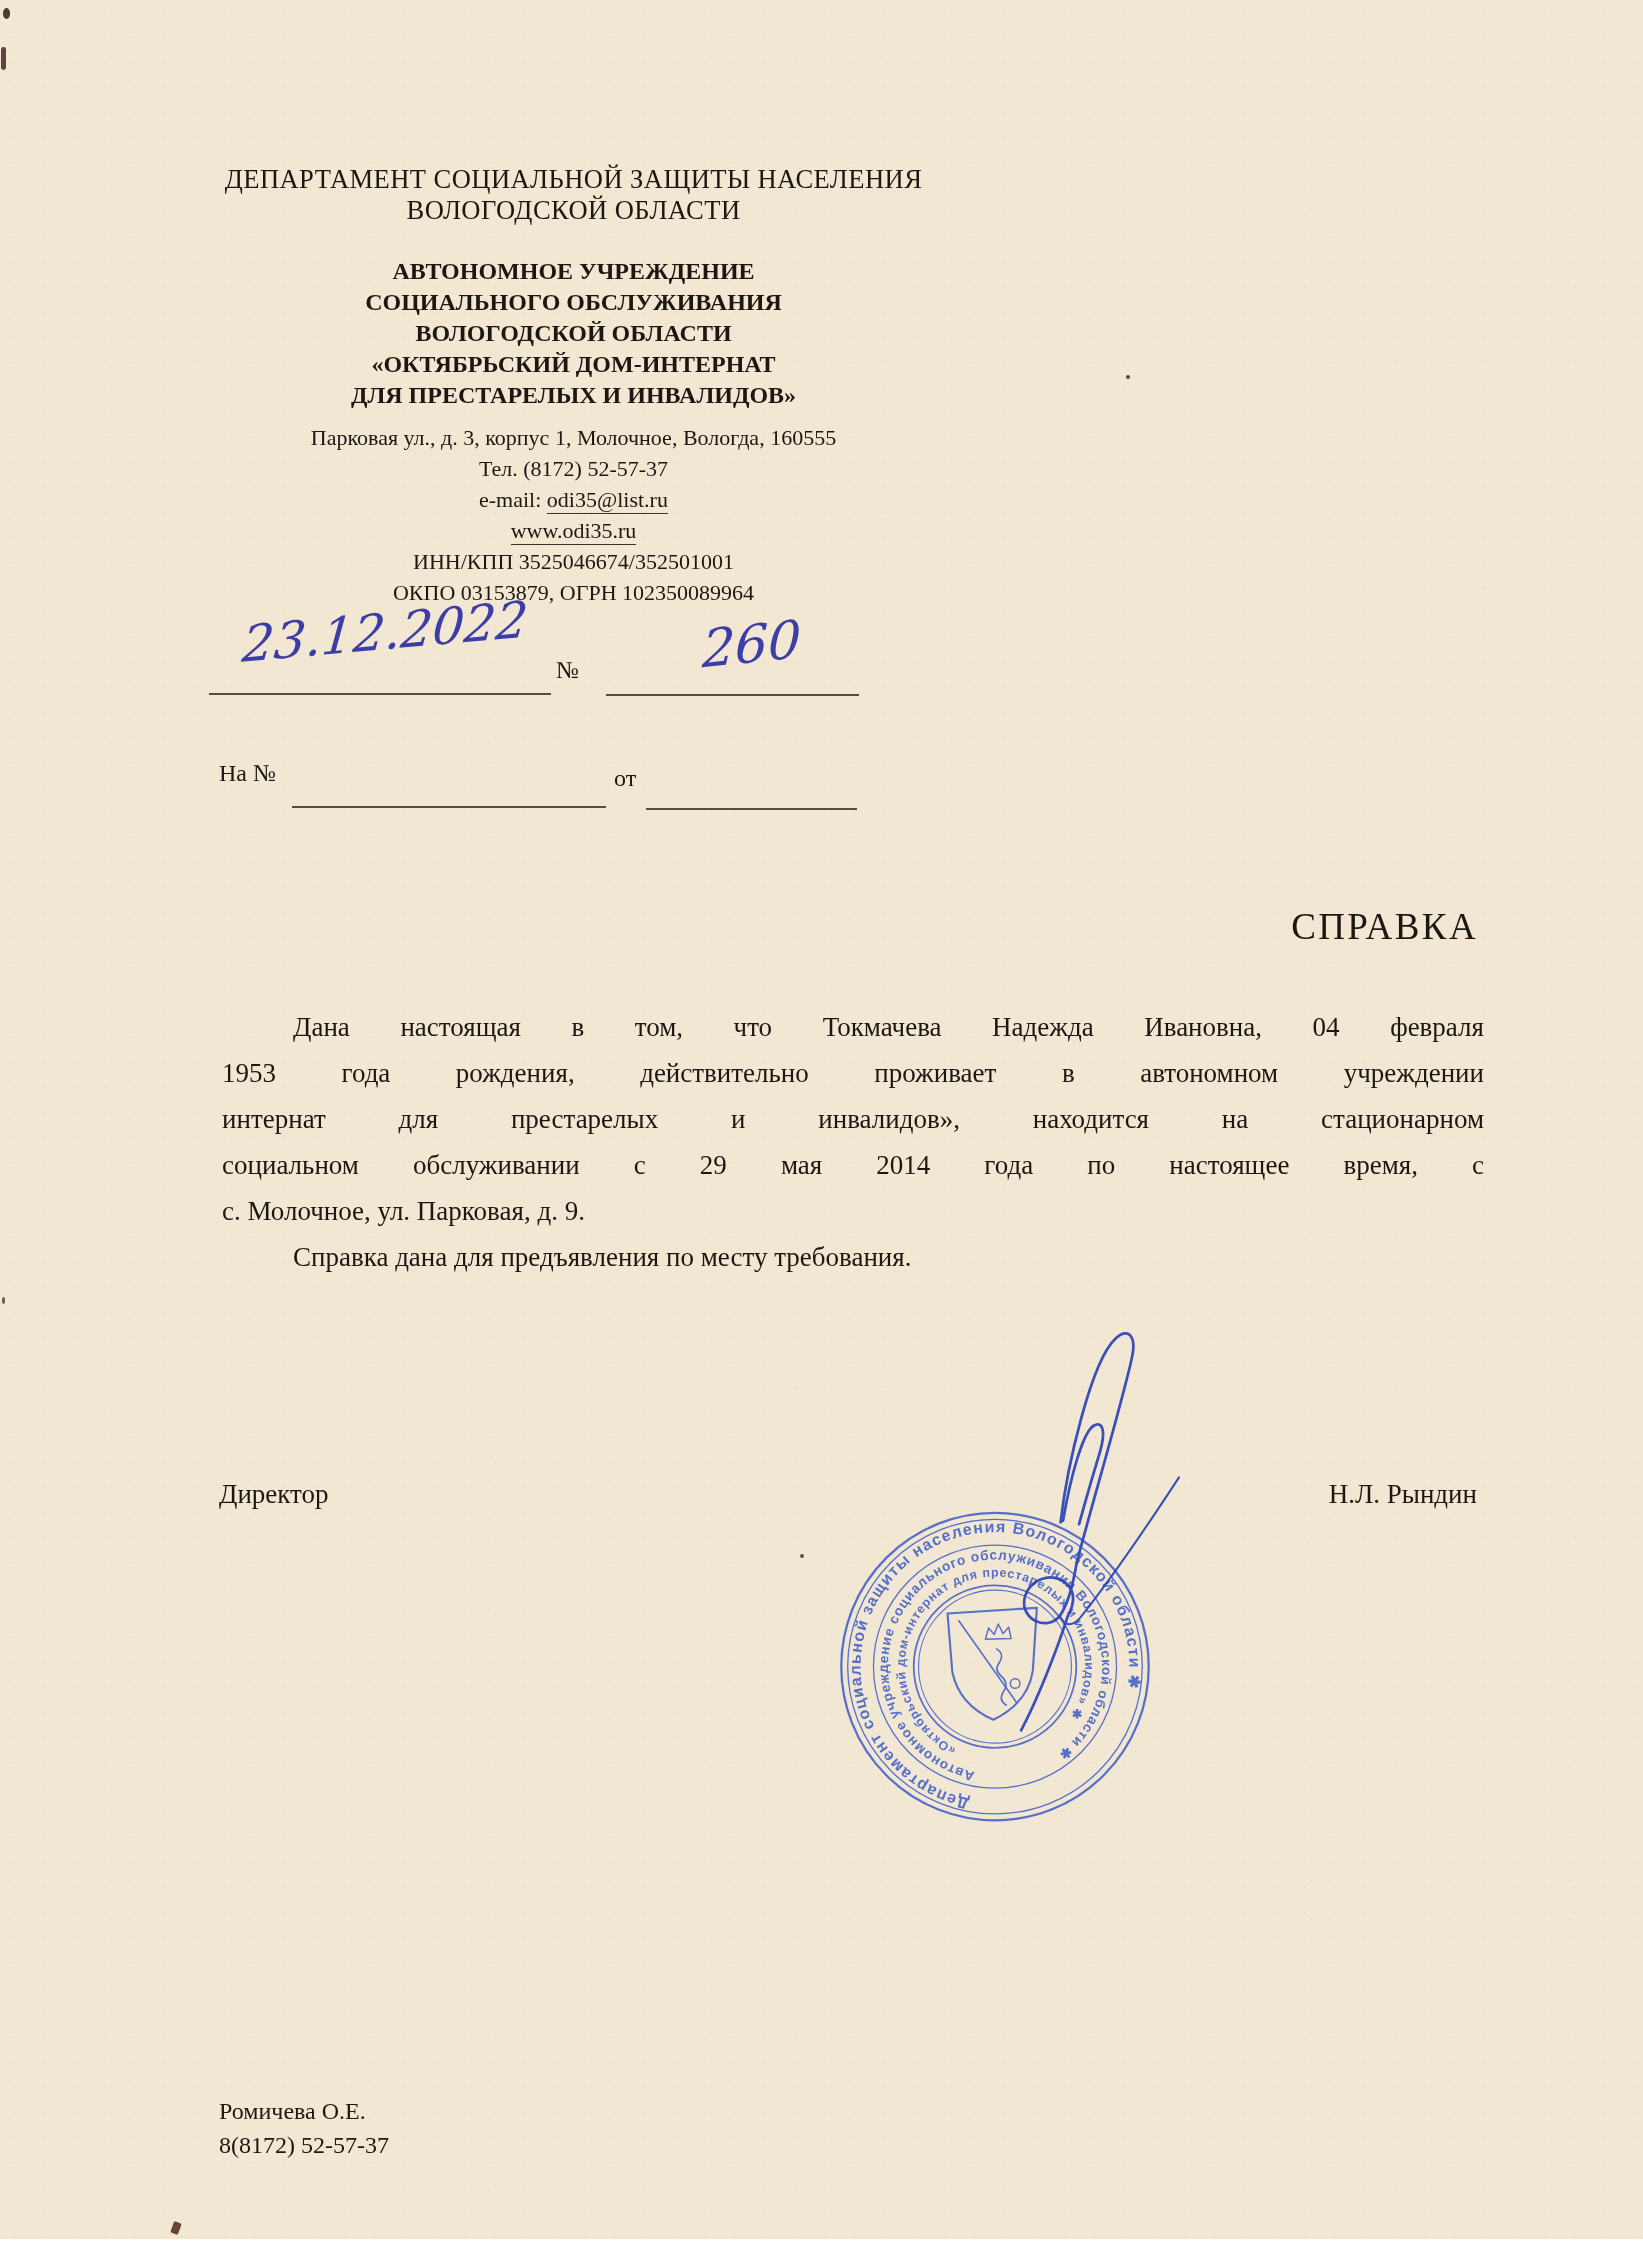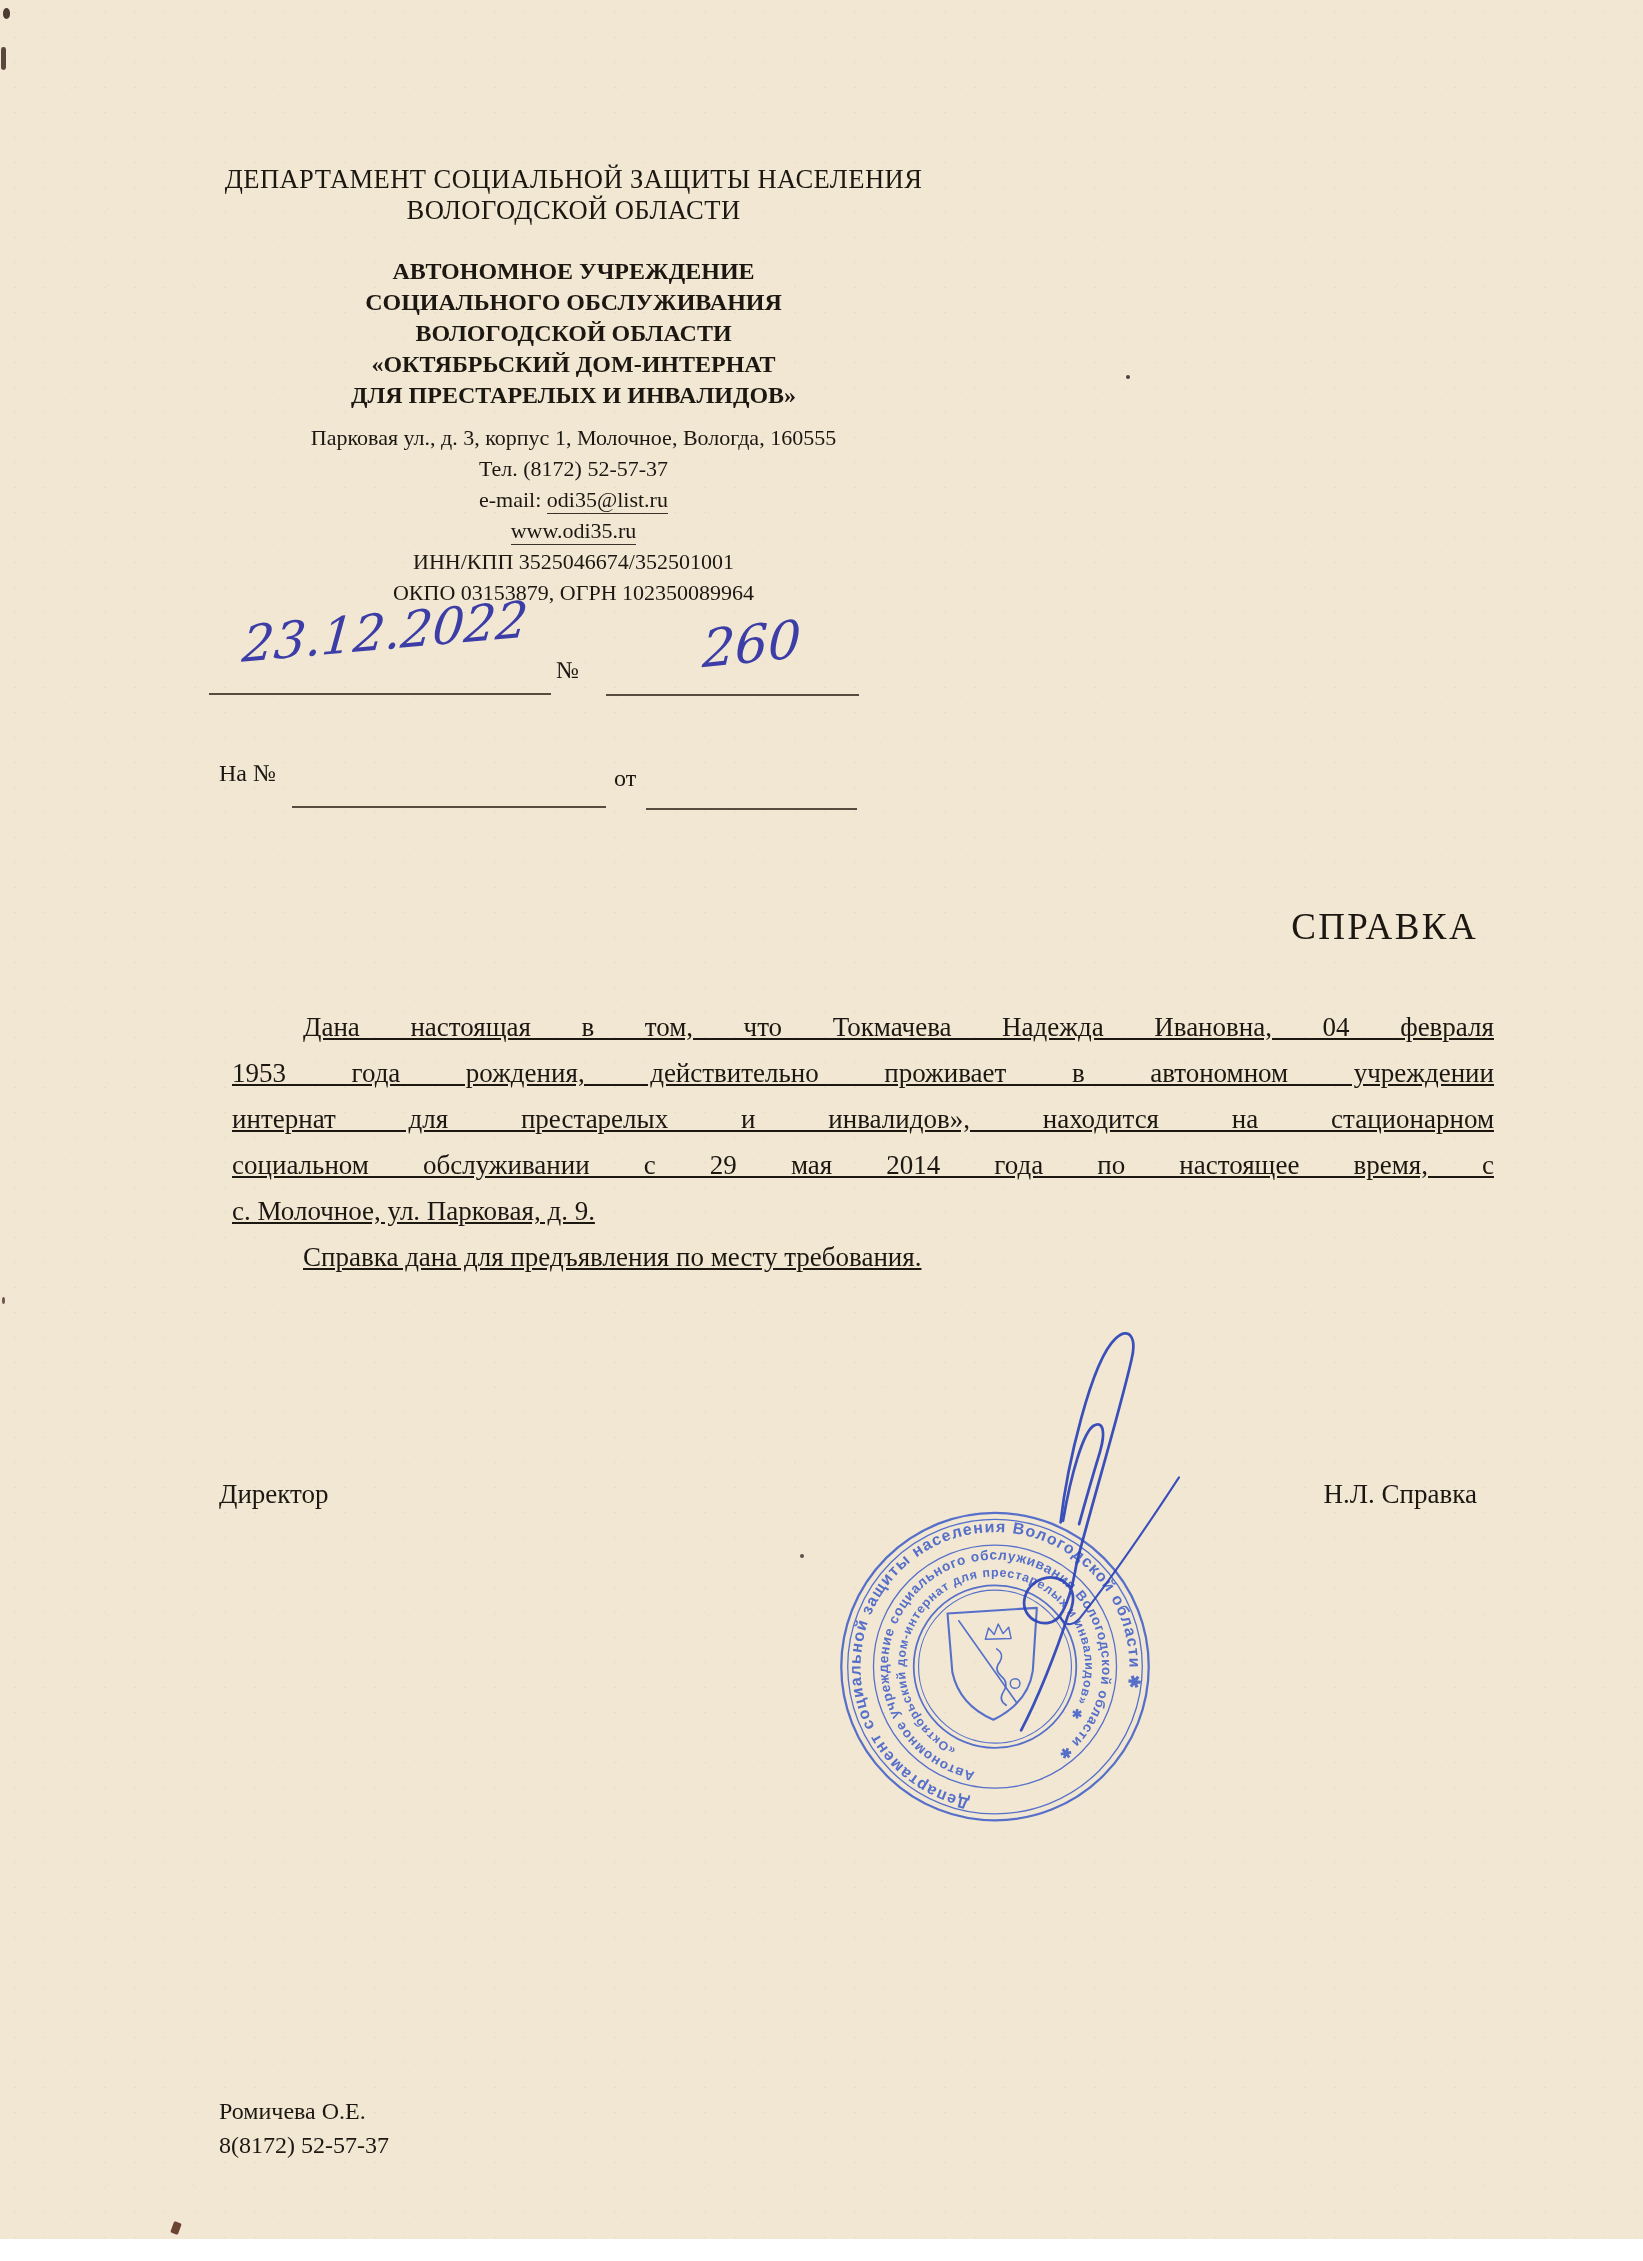--- a/index.html
+++ b/index.html
@@ -16,21 +16,21 @@
   .dept{font-size:26.6px;letter-spacing:0.4px;line-height:31px;}
   .org{font-size:24px;font-weight:bold;line-height:31px;}
   .contact{font-size:22px;font-weight:normal;line-height:31px;text-align:center;}
   .ulink{border-bottom:1.6px solid #3a332b;padding-bottom:1px;}
   
   .rule{position:absolute;height:1.6px;background:#564c40;}
   .hand{font-family:"DejaVu Serif", serif;font-style:italic;color:#3d3da8;}
   .lbl{font-size:24px;}
   
   .title{left:216px;width:1262px;text-align:center;font-size:37px;letter-spacing:2.4px;}
-  .body-wrap{left:232px;width:1262px;font-size:27px;line-height:46px;text-decoration:underline;}
+  .body-wrap{left:222px;width:1262px;font-size:27px;line-height:46px;}
   .body-line{text-align:justify;text-align-last:justify;white-space:normal;}
   .body-line.noj{text-align:left;text-align-last:left;}
   .ind{padding-left:71px;}
   .sigrow{left:219px;width:1258px;display:flex;justify-content:space-between;font-size:27px;align-items:flex-end;}
   .footer{left:219px;font-size:24px;line-height:34px;}
   .speck{position:absolute;border-radius:50%;}
   .whitestrip{left:0;top:2239px;width:1643px;height:22px;background:#ffffff;}
   svg text{font-family:"Liberation Sans", sans-serif;font-weight:bold;}
 </style>
 </head>
@@ -73,21 +73,21 @@
   <div class="body-line ind">Дана настоящая в том, что Токмачева Надежда Ивановна, 04 февраля</div>
   <div class="body-line">1953 года рождения, действительно проживает в автономном учреждении</div>
   <div class="body-line">интернат для престарелых и инвалидов», находится на стационарном</div>
   <div class="body-line">социальном обслуживании с 29 мая 2014 года по настоящее время, с</div>
   <div class="body-line noj">с. Молочное, ул. Парковая, д. 9.</div>
   <div class="body-line noj ind">Справка дана для предъявления по месту требования.</div>
 </div>
 
 <div class="abs sigrow" style="top:1479px;">
   <span>Директор</span>
-  <span>Н.Л. Справка</span>
+  <span>Н.Л. Рындин</span>
 </div>
 
 <svg class="abs" style="left:830px;top:1500px;" width="330" height="330" viewBox="0 0 410 410" opacity="0.82">
   <g stroke="#3555c8" fill="none">
     <circle cx="205" cy="207" r="191" stroke-width="2.8"></circle>
     <circle cx="205" cy="207" r="183" stroke-width="1.6"></circle>
     <circle cx="205" cy="207" r="151" stroke-width="1.6"></circle>
     <circle cx="205" cy="207" r="101" stroke-width="2.2"></circle>
     <circle cx="205" cy="207" r="95" stroke-width="1.4"></circle>
   </g>

